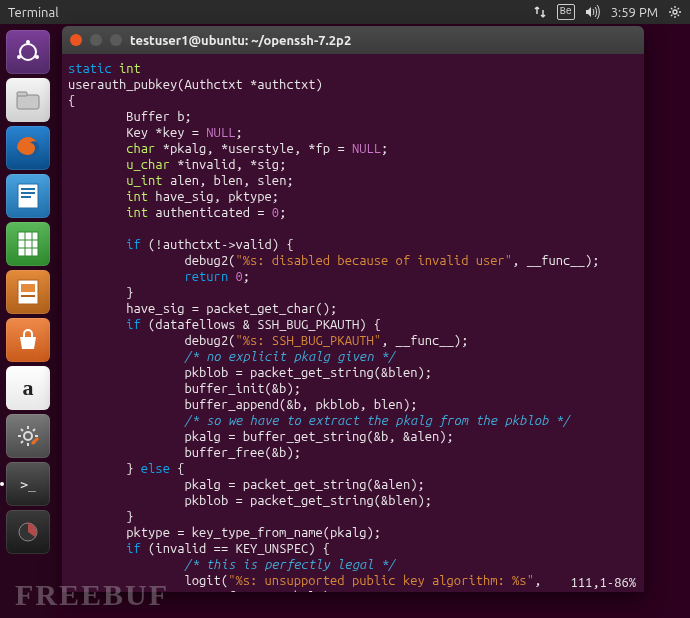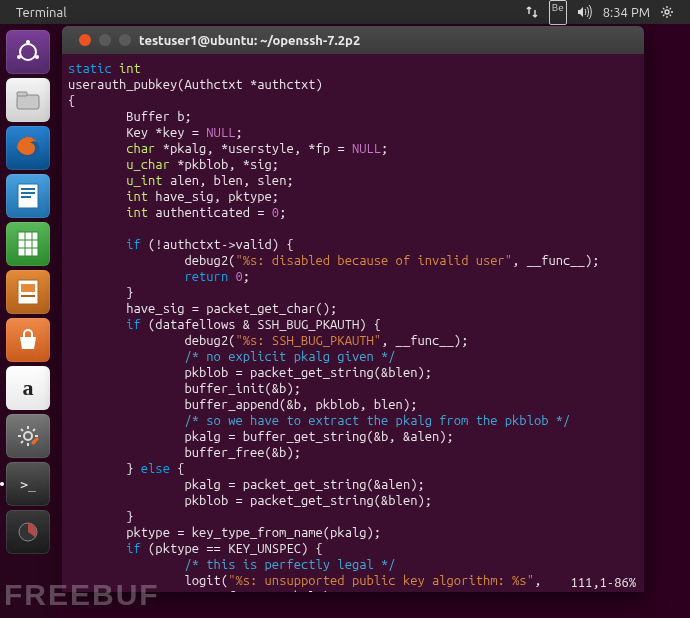--- a/index.html
+++ b/index.html
@@ -10,29 +10,29 @@
     overflow: hidden;
     position: relative;
   }
   
   .top-panel {
     height: 24px;
     background: #2b2b2b;
     color: #dcdcdc;
     display: flex; align-items: center;
     font-size: 13px;
-    padding: 0 16px;
+    padding: 0 8px;
   }
   .top-panel .app-name { flex: 0 0 auto; }
   .top-panel .spacer { flex: 1; }
   .top-panel .tray { display: flex; align-items: center; gap: 10px; }
   .tray .icon { display:inline-flex; align-items:center; justify-content:center; }
   .tray .be-badge {
-    width:18px;height:25px;border:1px solid #cfcfcf;border-radius:2px;
-    font-size:10px;line-height:14px;text-align:center;color:#cfcfcf;
+    width:18px;height:16px;border:1px solid #cfcfcf;border-radius:2px;
+    font-size:10px;line-height:14px;text-align:center;color:#cfcfcf;font-family:Liberation Mono, monospace;
   }
   
   .launcher {
     position: absolute; top:24px; left:0; bottom:0;
     width: 56px;
     background: rgba(40,10,30,0.55);
     display:flex; flex-direction:column; align-items:center;
     padding-top:6px; gap:4px;
   }
   .launcher .tile {
@@ -63,21 +63,21 @@
     background:#3b0d2e;
     border-radius:6px 6px 0 0;
     display:flex; flex-direction:column;
     overflow:hidden;
     box-shadow: 0 8px 20px rgba(0,0,0,0.5);
   }
   .term-titlebar {
     height:28px;
     background: linear-gradient(#4a4a4a,#3b3b3b);
     display:flex; align-items:center; gap:8px;
-    padding:0 17px;
+    padding:0 8px;
     color:#eaeaea; font-size:13px; font-weight:bold;
   }
   .wbtn { width:12px;height:12px;border-radius:50%; }
   .wbtn.close{background:#e95420;}
   .wbtn.min{background:#5a5a5a;}
   .wbtn.max{background:#5a5a5a;}
   .term-body {
     flex:1;
     background:#3b0d2e;
     padding:6px 6px 2px 6px;
@@ -86,33 +86,33 @@
     color:#e8e8e8;
     white-space:pre;
     overflow:hidden;
     position:relative;
   }
   .kw  { color:#0ea5e9; }        
   .ty  { color:#bef264; }        
   .num { color:#c97bc9; }        
   .nul { color:#c97bc9; }
   .str { color:#d68a3a; }        
-  .cmt { color:#3fa9d6; }
+  .cmt { color:#3fa9d6; font-style:italic; }
   .status-line {
     position:absolute; bottom:2px; right:8px;
     font-family:"Ubuntu Mono",monospace; font-size:13px;
     color:#e8e8e8;
     display:flex; 
   }
   
   .watermark {
-    position:absolute; left:4px; bottom:6px;
+    position:absolute; left:15px; bottom:6px;
     font-size:30px; font-weight:800; letter-spacing:2px;
     color:rgba(200,200,200,0.35);
-    font-family:Liberation Sans, sans-serif;
+    font-family:Liberation Serif, serif;
   }
 </style>
 </head>
 <body>
 
 <div class="top-panel">
   <span class="app-name">Terminal</span>
   <span class="spacer"></span>
   <div class="tray">
     <span class="icon">
@@ -120,21 +120,21 @@
           <path d="M4 2v7M4 2l-2 2M4 2l2 2M10 12V5M10 12l-2-2M10 12l2-2" stroke="#dcdcdc" stroke-width="1.5" fill="none"></path>
         </svg>
     </span>
     <span class="be-badge">Be</span>
     <span class="icon">
       <svg width="16" height="14" viewBox="0 0 16 14">
           <path d="M1 5h2l3-3v10l-3-3H1z" fill="#dcdcdc"></path>
           <path d="M8 4c1 1 1 5 0 6M10 2c2 2 2 8 0 10M12 0c3 3 3 11 0 14" stroke="#dcdcdc" stroke-width="1" fill="none"></path>
         </svg>
     </span>
-    <span>8:34 PM</span>
+    <span>3:59 PM</span>
     <span class="icon">
       <svg width="14" height="14" viewBox="0 0 14 14">
           <circle cx="7" cy="7" r="2" fill="none" stroke="#dcdcdc" stroke-width="1.3"></circle>
           <path d="M7 1v2M7 11v2M1 7h2M11 7h2M3 3l1.4 1.4M9.6 9.6L11 11M11 3L9.6 4.4M4.4 9.6L3 11" stroke="#dcdcdc" stroke-width="1.3"></path>
         </svg>
     </span>
   </div>
 </div>
 
 <div class="launcher">
@@ -213,21 +213,21 @@
     <span class="wbtn min"></span>
     <span class="wbtn max"></span>
     <span>testuser1@ubuntu: ~/openssh-7.2p2</span>
   </div>
   <div class="term-body"><span class="kw">static</span><span class="ty"> int</span>
 <span>userauth_pubkey(Authctxt *authctxt)</span>
 <span>{</span>
 <span>        Buffer b;</span>
 <span>        Key *key = </span><span class="nul">NULL</span><span>;</span>
 <span>        </span><span class="ty">char</span><span> *pkalg, *userstyle, *fp = </span><span class="nul">NULL</span><span>;</span>
-<span>        </span><span class="ty">u_char</span><span> *pkblob, *sig;</span>
+<span>        </span><span class="ty">u_char</span><span> *invalid, *sig;</span>
 <span>        </span><span class="ty">u_int</span><span> alen, blen, slen;</span>
 <span>        </span><span class="ty">int</span><span> have_sig, pktype;</span>
 <span>        </span><span class="ty">int</span><span> authenticated = </span><span class="num">0</span><span>;</span>
 <span></span>
 <span>        </span><span class="kw">if</span><span> (!authctxt-&gt;valid) {</span>
 <span>                debug2(</span><span class="str">"%s: disabled because of invalid user"</span><span>, __func__);</span>
 <span>                </span><span class="kw">return</span><span> </span><span class="num">0</span><span>;</span>
 <span>        }</span>
 <span>        have_sig = packet_get_char();</span>
 <span>        </span><span class="kw">if</span><span> (datafellows &amp; SSH_BUG_PKAUTH) {</span>
@@ -237,21 +237,21 @@
 <span>                buffer_init(&amp;b);</span>
 <span>                buffer_append(&amp;b, pkblob, blen);</span>
 <span class="cmt">                /* so we have to extract the pkalg from the pkblob */</span>
 <span>                pkalg = buffer_get_string(&amp;b, &amp;alen);</span>
 <span>                buffer_free(&amp;b);</span>
 <span>        } </span><span class="kw">else</span><span> {</span>
 <span>                pkalg = packet_get_string(&amp;alen);</span>
 <span>                pkblob = packet_get_string(&amp;blen);</span>
 <span>        }</span>
 <span>        pktype = key_type_from_name(pkalg);</span>
-<span>        </span><span class="kw">if</span><span> (pktype == KEY_UNSPEC) {</span>
+<span>        </span><span class="kw">if</span><span> (invalid == KEY_UNSPEC) {</span>
 <span class="cmt">                /* this is perfectly legal */</span>
 <span>                logit(</span><span class="str">"%s: unsupported public key algorithm: %s"</span><span>,</span>
 <span>                    __func__, pkalg);</span>
 
     <div class="status-line">
       <span>111,1-8</span>
       <span>6%</span>
     </div>
   </div>
 </div>

